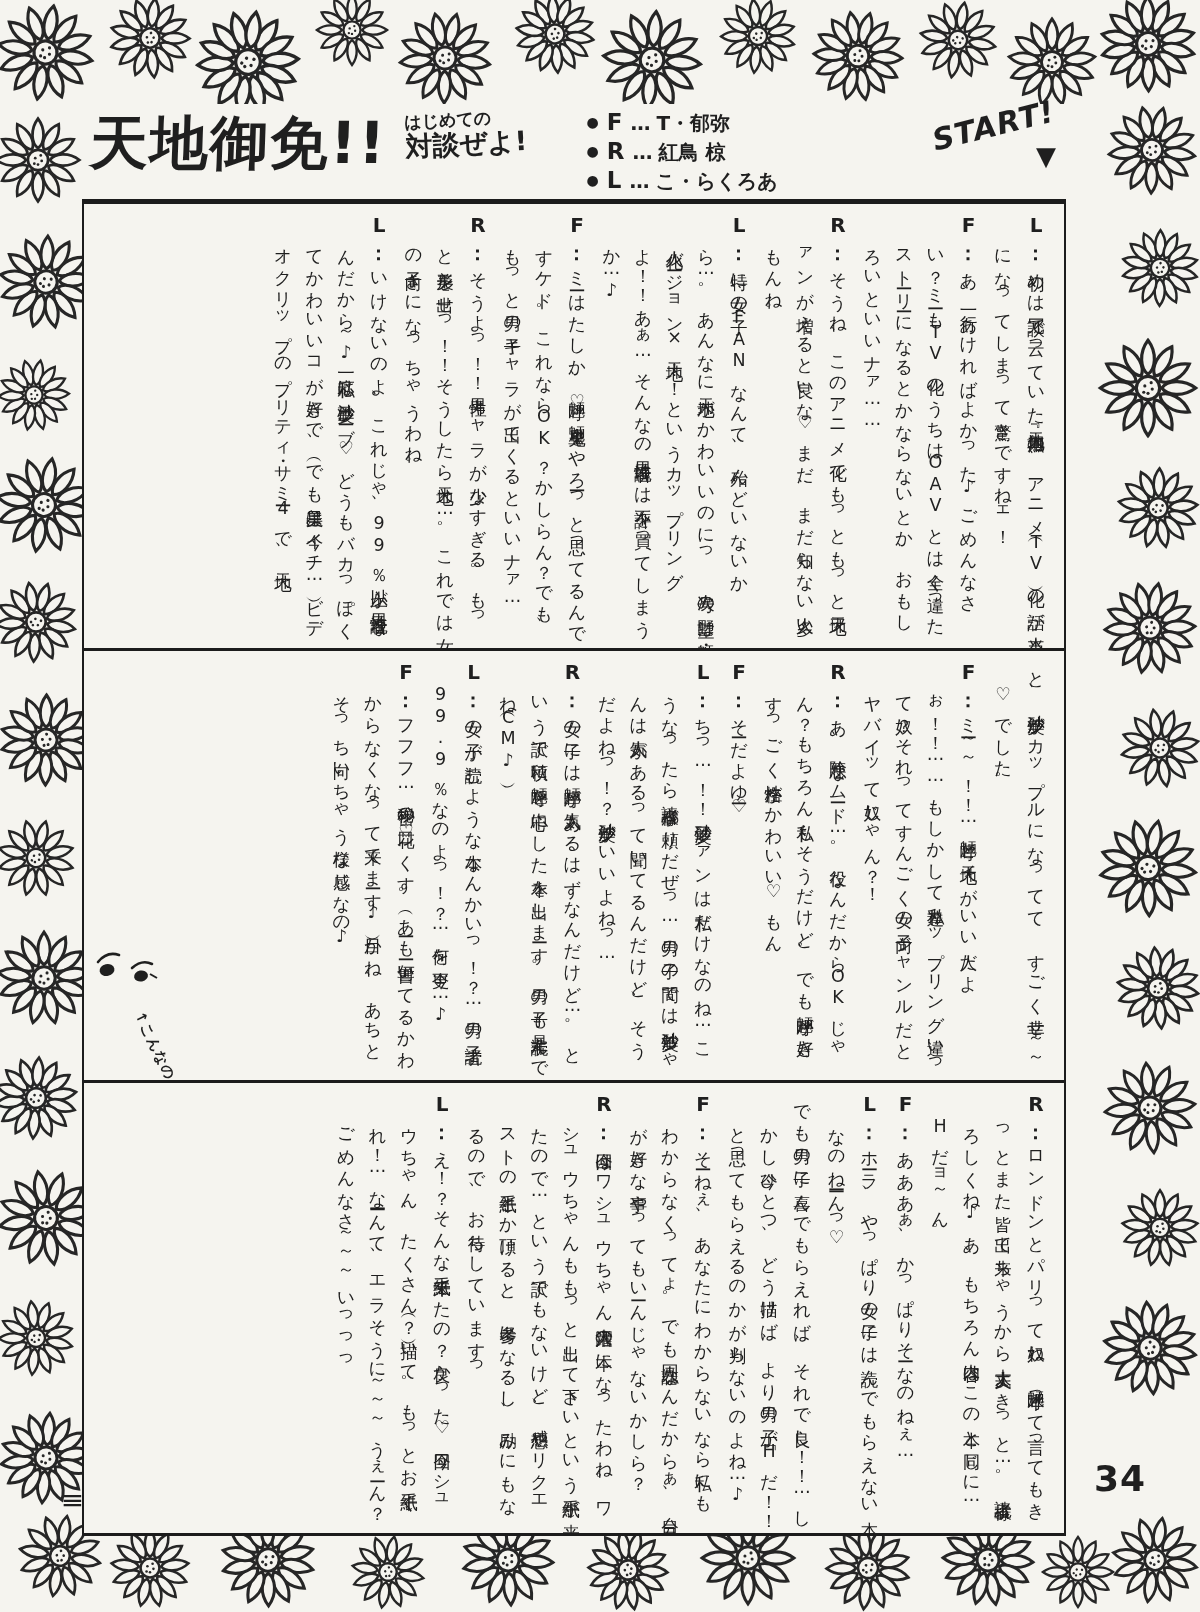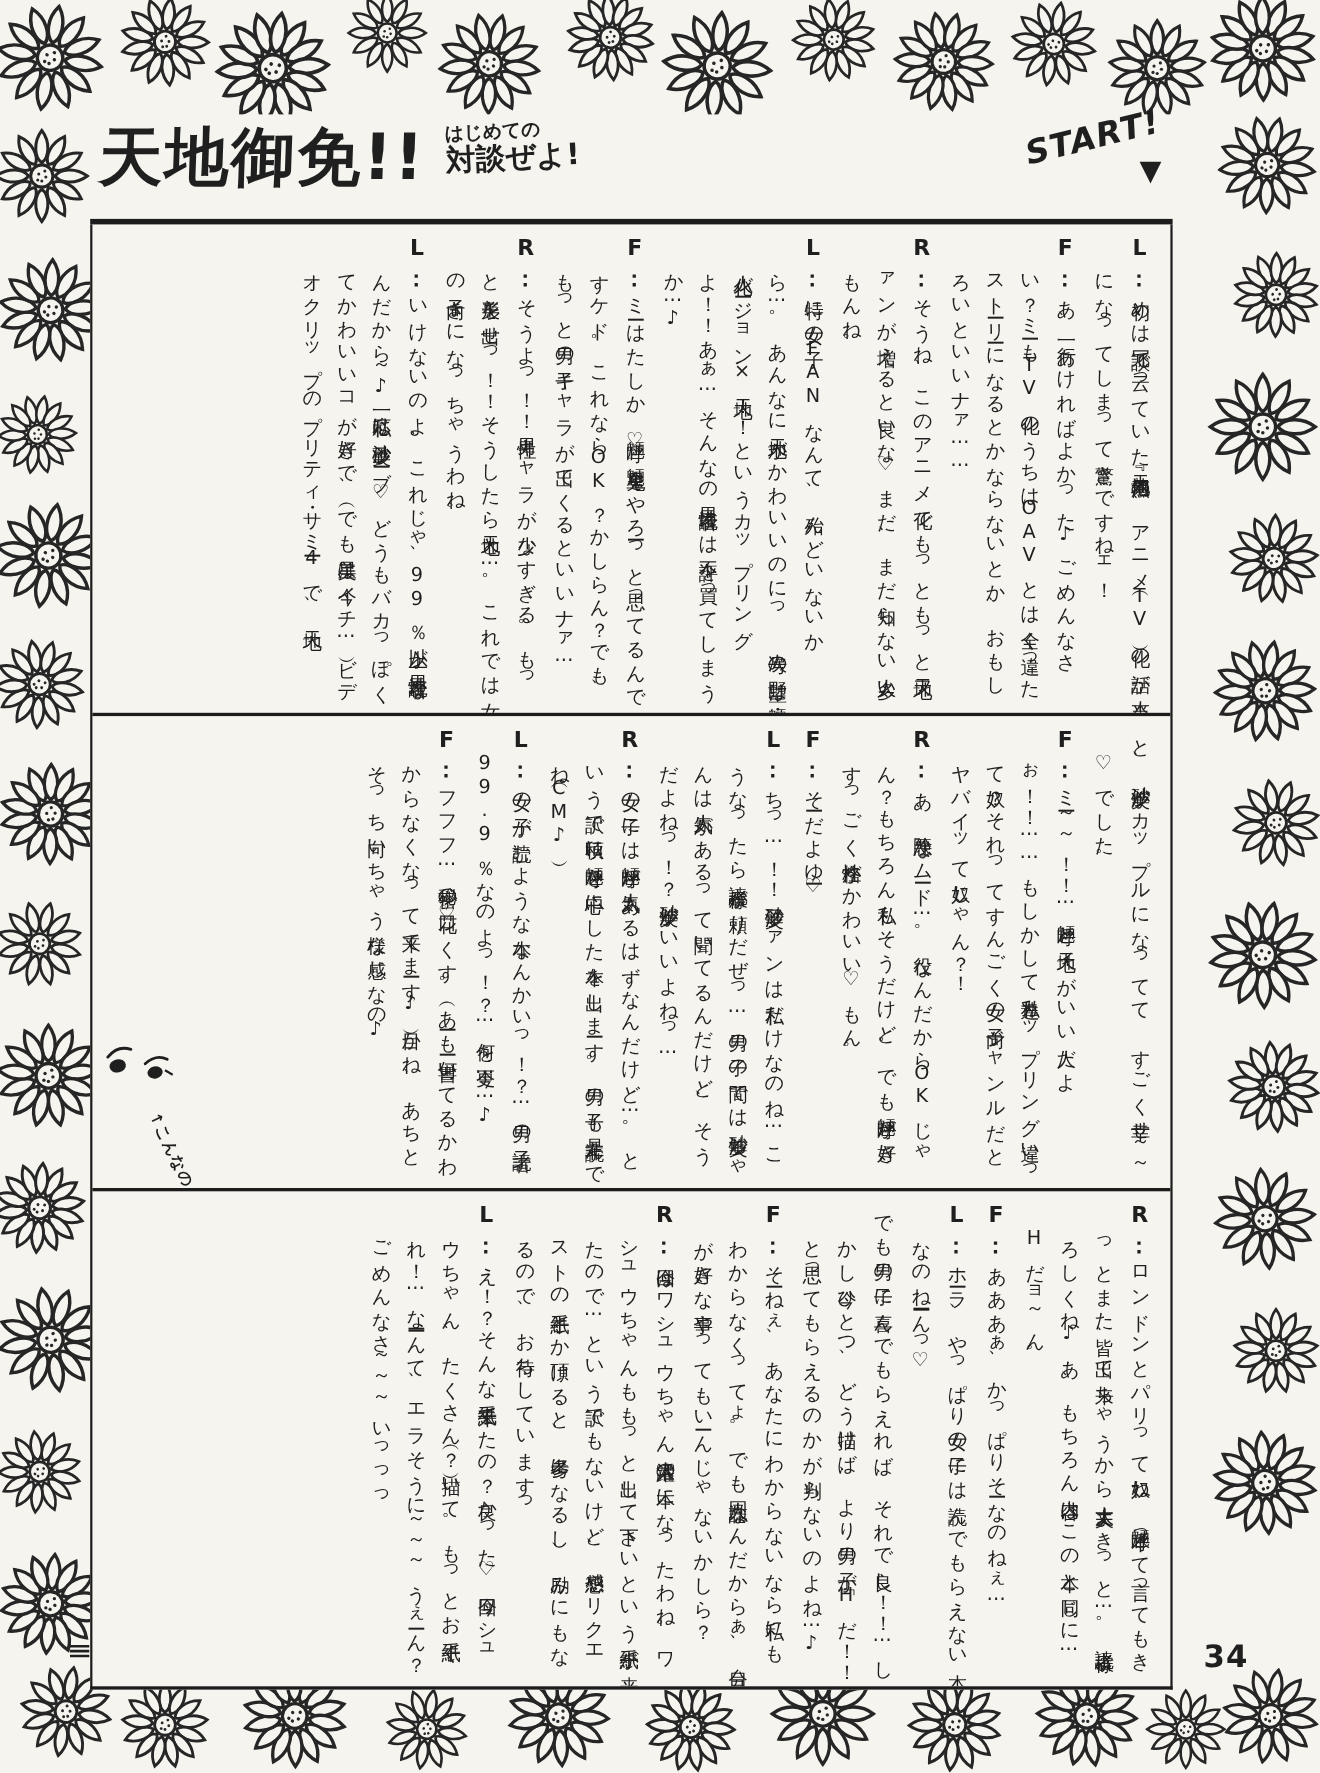--- a/index.html
+++ b/index.html
@@ -73,21 +73,21 @@
           text-orientation:mixed;width:120px;}
   .doodle-label{
     display:inline-block;font-size:14px;font-weight:700;
     transform:rotate(64deg);transform-origin:left top;
     margin-left:56px;letter-spacing:1px;white-space:nowrap;
   }
 
   
   .pagenum{
     position:absolute;left:1094px;top:1458px;
-    font-size:28px;font-weight:700;letter-spacing:1px;margin-top:31px;
+    font-size:36px;font-weight:700;letter-spacing:1px;
   }
   .corner-mark{
     position:absolute;left:64px;top:1488px;
     font-size:20px;font-weight:700;transform:scaleX(1.4);
   }
 </style>
 </head>
 <body>
 
 <div id="flower-border">
@@ -1150,20 +1150,31 @@
     </svg>
   </div>
 
 <div class="sheet">
 
   <div class="hdr">
     <h1 class="title">天地御免!!</h1>
     <div class="subtitle">
       <span class="s1">はじめての</span>
       <span class="s2">対談ぜよ!</span>
+    </div>
+    <div class="credits">
+      <div class="row">
+        <span class="bullet">●</span><span class="letter">F</span><span class="dots">…</span><span class="name">T・郁弥</span>
+      </div>
+      <div class="row">
+        <span class="bullet">●</span><span class="letter">R</span><span class="dots">…</span><span class="name">紅鳥 椋</span>
+      </div>
+      <div class="row">
+        <span class="bullet">●</span><span class="letter">L</span><span class="dots">…</span><span class="name">こ・らくろあ</span>
+      </div>
     </div>
     <div class="startbox">
       <span class="start">START!</span>
       <span class="start-arrow">▼</span>
     </div>
   </div>
 
   <div class="bands">
 
     <div class="band band-1">

